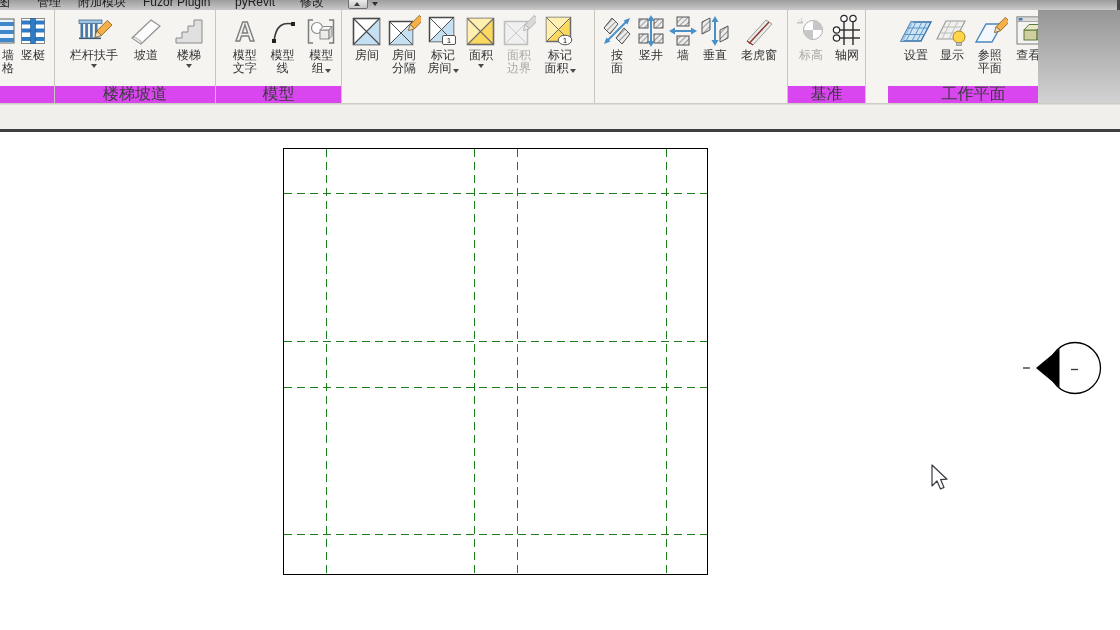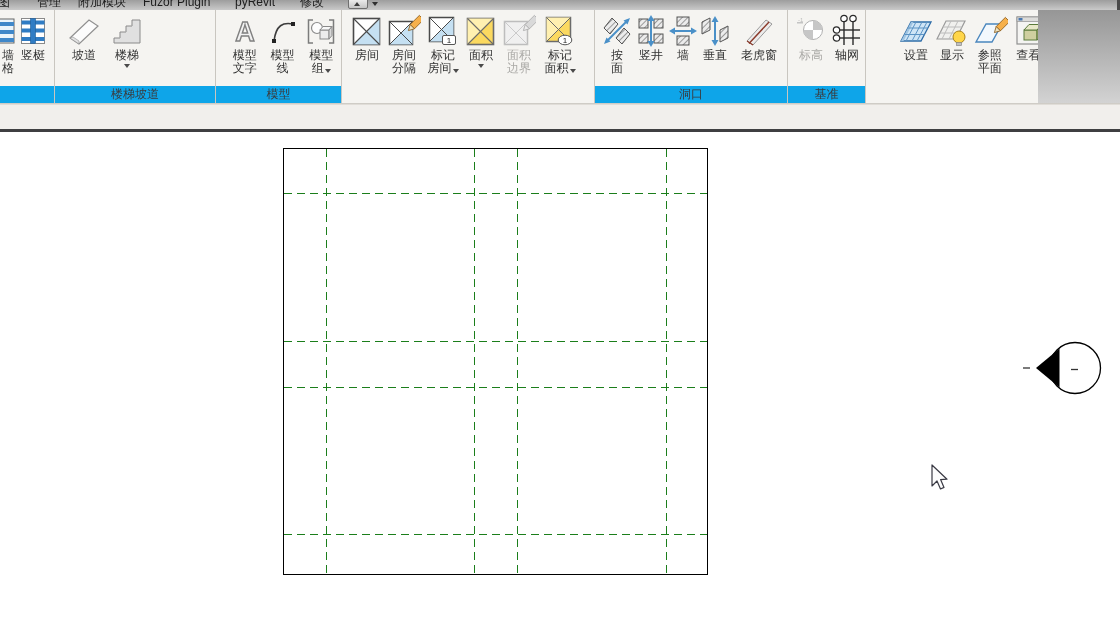--- a/index.html
+++ b/index.html
@@ -16,22 +16,22 @@
              border-left:3px solid transparent;border-right:3px solid transparent;border-bottom:4px solid #3d3d3d;}
   .ribbondd{position:absolute;left:372px;top:2px;width:0;height:0;
              border-left:3px solid transparent;border-right:3px solid transparent;border-top:4px solid #2e2e2e;}
   .winedge{position:absolute;right:0;top:0;width:3px;height:10px;background:#4a4a4a;}
 
   
   .ribbon{position:absolute;left:0;top:10px;width:1120px;height:94px;background:#f5f4f1;
           border-bottom:1px solid #cfccc6;box-sizing:border-box;}
   .grp{position:absolute;top:0;height:93px;border-right:1px solid #c9c6c0;box-sizing:border-box;background:#f5f4f1;}
   .gitems{position:absolute;left:0;top:0;right:0;height:76px;display:flex;align-items:flex-start;}
-  .glabel{position:absolute;left:0;right:0;bottom:0;height:17px;background:#0ea5e9;
-          font-size:12px;color:#3b3b3d;display:flex;align-items:center;justify-content:center;gap:4px;cursor:default;}
+  .glabel{position:absolute;left:0;right:0;bottom:0;height:17px;background:#d946ef;
+          font-size:16px;color:#3b3b3d;display:flex;align-items:center;justify-content:center;gap:4px;cursor:default;}
   .it{display:flex;flex-direction:column;align-items:center;padding-top:3px;cursor:default;}
   .icwrap{height:36px;display:flex;align-items:center;justify-content:center;}
   .lbl{font-size:12px;line-height:13px;color:#333;white-space:nowrap;}
   .row{display:flex;align-items:flex-end;gap:1px;}
   .dd{width:0;height:0;border-left:3px solid transparent;border-right:3px solid transparent;
       border-top:4px solid #4a4a4a;margin-top:2px;}
   .row .dd{margin:0 0 2px 0;}
   .disabled .lbl{color:#abaaa7;}
   .w16{width:16px}.w28{width:28px}.w34{width:34px}.w36{width:36px}
   .w38{width:38px}.w40{width:40px}.w42{width:42px}.w44{width:44px}.w50{width:50px}
@@ -107,20 +107,38 @@
         <span class="lbl">竖梃</span>
       </div>
     </div>
     <div class="glabel">
         <span></span>
       </div>
   </div>
 
   <div class="grp" style="left:55px;width:161px">
     <div class="gitems" style="padding-left:8px">
+      <div class="it w62">
+        <div class="icwrap">
+            <svg class="ic" width="36" height="34">
+          <rect x="3" y="6" width="23" height="3.5" fill="#9cc4e4" stroke="#355a7d" stroke-width="0.7"></rect>
+          <rect x="4.5" y="9.5" width="2.6" height="14" fill="#4577a3"></rect>
+          <rect x="9.3" y="9.5" width="2.6" height="14" fill="#4577a3"></rect>
+          <rect x="14.1" y="9.5" width="2.6" height="14" fill="#4577a3"></rect>
+          <rect x="18.9" y="9.5" width="2.6" height="14" fill="#4577a3"></rect>
+          <rect x="3" y="23.5" width="22" height="1.6" fill="#355a7d"></rect>
+          <g transform="rotate(45 25 17)">
+            <rect x="22" y="5" width="6.5" height="15" fill="#f6b04a" stroke="#8a5a18" stroke-width="0.8"></rect>
+            <polygon points="22,20 28.5,20 25.2,26" fill="#efe3c0" stroke="#8a5a18" stroke-width="0.8"></polygon>
+          </g>
+        </svg>
+          </div>
+        <span class="lbl">栏杆扶手</span>
+        <span class="dd"></span>
+      </div>
       <div class="it w42">
         <div class="icwrap">
             <svg class="ic" width="34" height="32">
           <polygon points="3,23 22,5 31,11 12,29" fill="#fcfcfc" stroke="#909090" stroke-width="1.2"></polygon>
           <polygon points="3,23 12,29 12,26 6,22" fill="#e3e3e3" stroke="#909090" stroke-width="0.6"></polygon>
         </svg>
           </div>
         <span class="lbl">坡道</span>
       </div>
       <div class="it w44">
@@ -334,23 +352,20 @@
         <div class="icwrap">
             <svg class="ic" width="36" height="32">
           <polygon points="6,26 25,5 31,9 12,30" fill="#ececec" stroke="#9a9a9a"></polygon>
           <line x1="8" y1="28.5" x2="28" y2="7" stroke="#8b3a2a" stroke-width="1.4"></line>
           <line x1="6" y1="26" x2="12" y2="30" stroke="#8b3a2a" stroke-width="1.2"></line>
         </svg>
           </div>
         <span class="lbl">老虎窗</span>
       </div>
     </div>
-    <div class="glabel">
-        <span>洞口</span>
-      </div>
   </div>
 
   <div class="grp" style="left:788px;width:78px">
     <div class="gitems" style="padding-left:4px">
       <div class="it w38 disabled">
         <div class="icwrap">
             <svg class="ic" width="36" height="32">
           <rect x="4" y="7" width="6" height="1.5" fill="#c4c4c4"></rect>
           <text x="5" y="6.5" font-size="6" fill="#bdbdbd">-1</text>
           <circle cx="20" cy="15" r="9.5" fill="#fff" stroke="#b0b0b0"></circle>
@@ -432,20 +447,23 @@
           <rect x="3.5" y="4" width="4" height="2.5" fill="#4a78b0"></rect>
           <rect x="9" y="16" width="13" height="10" fill="#cfcf9f" stroke="#5a7a3a"></rect>
           <polygon points="9,16 14,10.5 27,10.5 22,16" fill="#e8e8c8" stroke="#5a7a3a"></polygon>
           <polygon points="22,16 27,10.5 27,21 22,26" fill="#a8a877" stroke="#5a7a3a"></polygon>
           <polygon points="27,4 27,17 31,13.5 33.5,19 36,17.8 33.5,12.5 37.5,12.2" fill="#fff" stroke="#444"></polygon>
         </svg>
           </div>
         <span class="lbl">查看器</span>
       </div>
     </div>
+    <div class="glabel">
+        <span>工作平面</span>
+      </div>
   </div>
 
   <div class="ribbon-end"></div>
 </div>
 
 <div class="optionsbar"></div>
 
 <div class="canvas">
 
   <div class="plan" style="left: 283px; top: 16px; width: 425px; height: 427px; border-color: rgb(0, 0, 0);">

